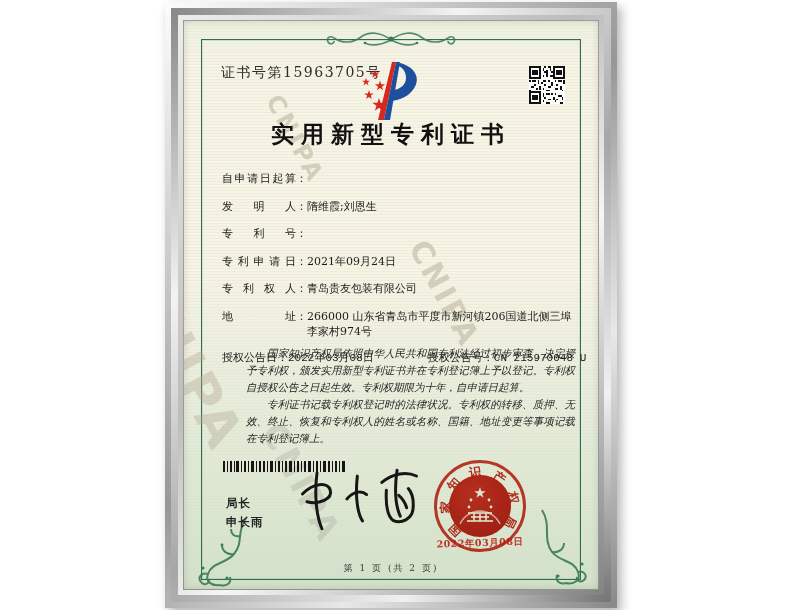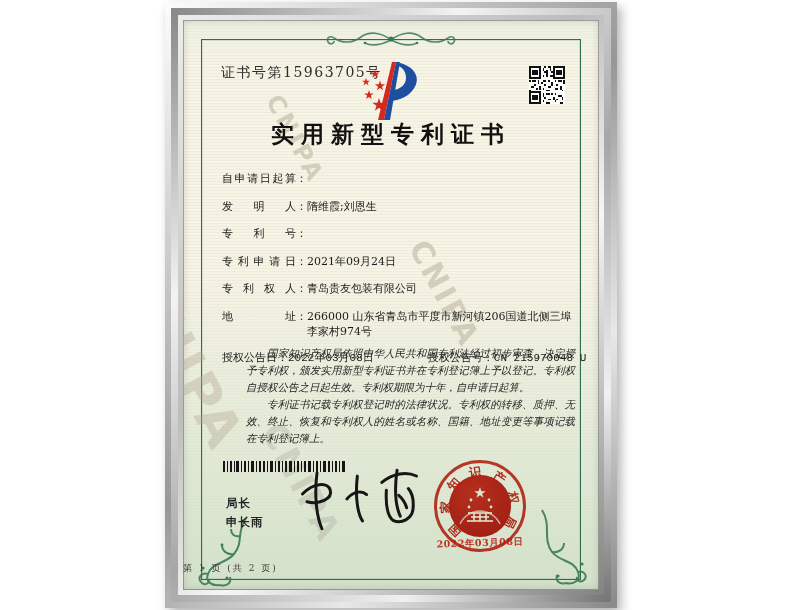--- a/index.html
+++ b/index.html
@@ -51,21 +51,21 @@
   .seal{position:absolute;left:251px;top:440px;width:92px;height:92px;mix-blend-mode:multiply;}
   .seal-ring{position:absolute;inset:0;border-radius:50%;border:3.5px solid rgba(205,42,27,.92);
              box-sizing:border-box;}
   .seal-center{position:absolute;left:50%;top:50%;width:62px;height:62px;transform:translate(-50%,-50%);
              border-radius:50%;background:radial-gradient(circle at 40% 35%,#d23324,#b81f14);}
   .seal-chars{position:absolute;inset:0;transform:rotate(-8deg);}
   .seal-chars span{position:absolute;left:50%;top:50%;width:14px;margin-left:-7px;margin-top:-7px;
              height:14px;text-align:center;font-size:12.5px;font-weight:700;color:rgba(198,38,22,.95);}
   .seal-date{position:absolute;left:236px;top:517px;width:122px;text-align:center;font-size:9.5px;
              font-weight:700;color:rgba(185,30,18,.9);transform:rotate(-2deg);letter-spacing:.5px;}
-  .footer{position:absolute;left:0;right:0;top:542px;font-size:9px;
+  .footer{position:absolute;left:0;right:0;top:542px;text-align:center;font-size:9px;
           letter-spacing:2px;color:#3a3a3a;}
   
   .fl-top{position:absolute;left:50%;top:8px;transform:translateX(-50%);}
   .fl-bl{position:absolute;left:11px;top:496px;}
   .fl-br{position:absolute;right:11px;top:488px;transform:scaleX(-1);}
   .wm{position:absolute;font-family:"DejaVu Sans","Liberation Sans",sans-serif;font-weight:700;
       color:rgba(181,171,148,.50);transform-origin:left top;transform:rotate(62deg);
       letter-spacing:3px;white-space:nowrap;pointer-events:none;}
   .wm1{left:102px;top:70px;font-size:24px;}
   .wm2{left:250px;top:214px;font-size:30px;}

